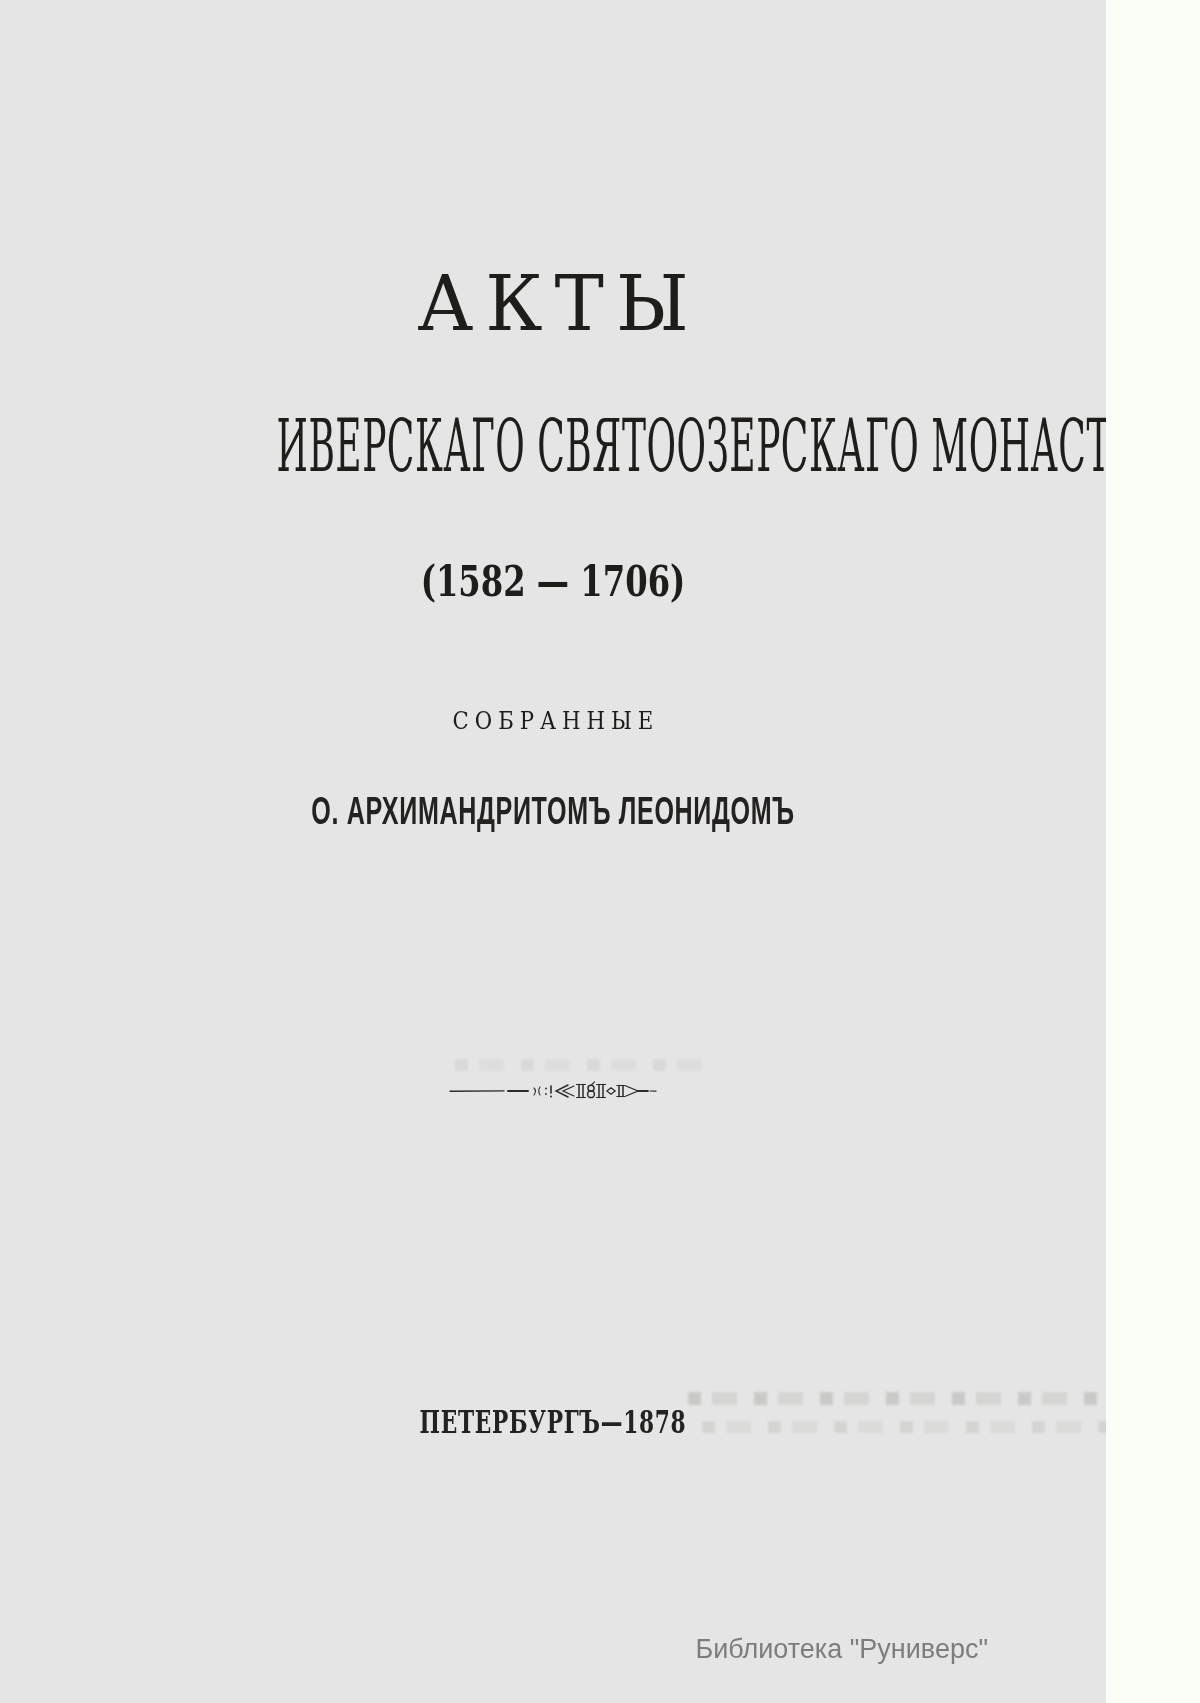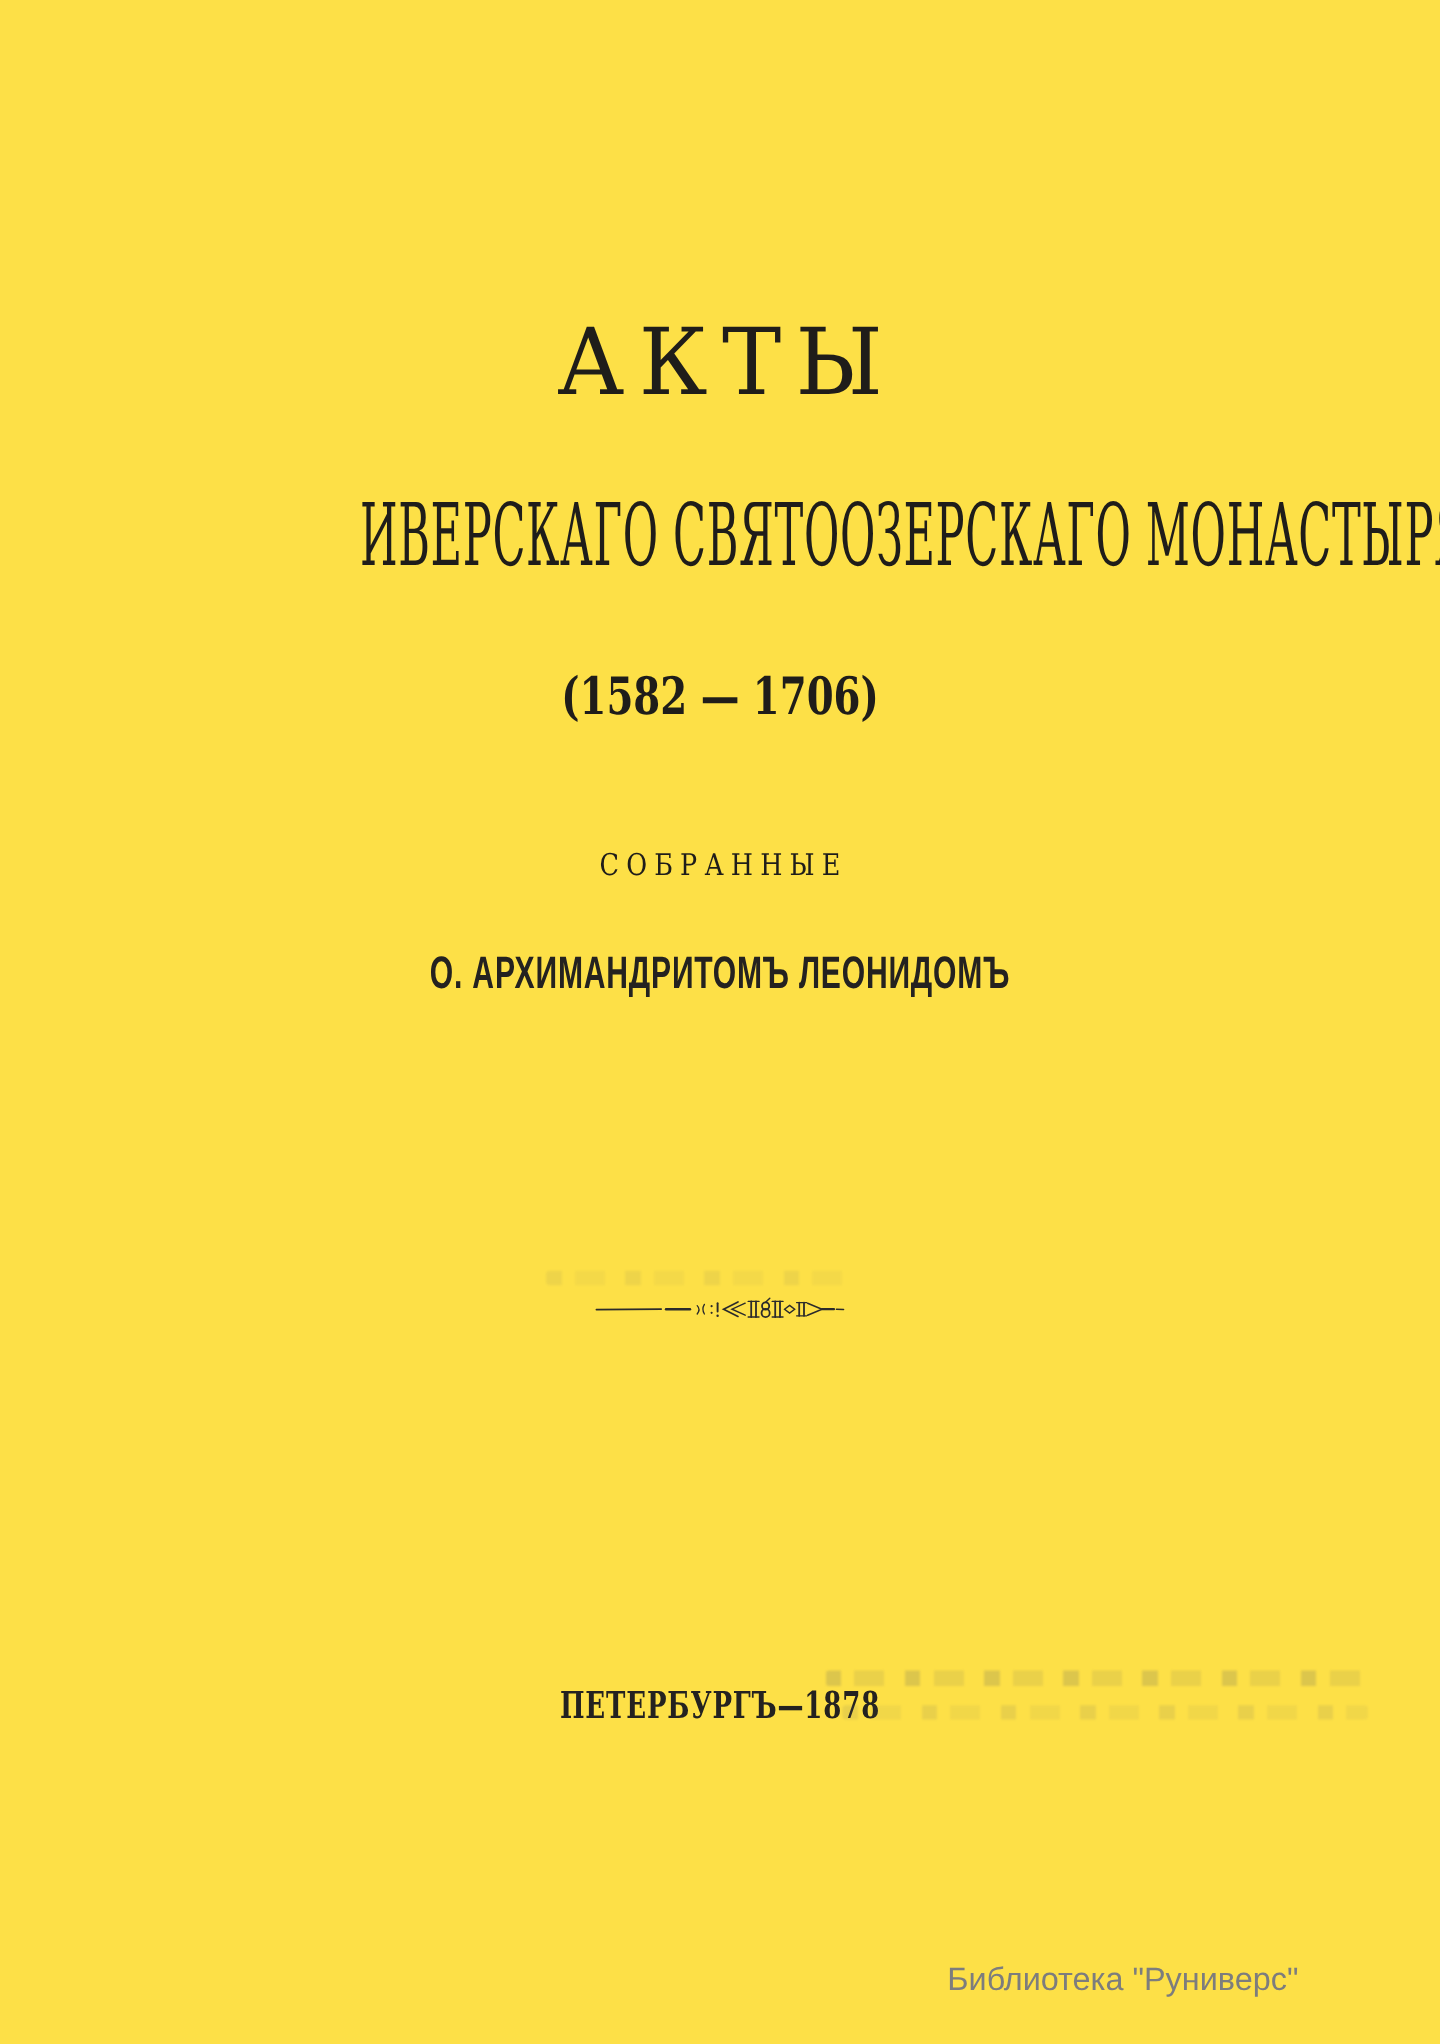--- a/index.html
+++ b/index.html
@@ -2,23 +2,23 @@
 <html><head>
 <meta charset="utf-8">
 <style>
   html, body {
     margin: 0;
     padding: 0;
     background: #fbfef6;
   }
   .page {
     position: relative;
-    width: 1200px;
+    width: 1106px;
     height: 1703px;
-    background: #fde047;
+    background: #e5e5e5;
     overflow: hidden;
     color: #1f1d1a;
     font-family: "DejaVu Serif", serif;
   }
   .centered {
     position: absolute;
     left: 0;
     right: 0;
     text-align: center;
     white-space: nowrap;

